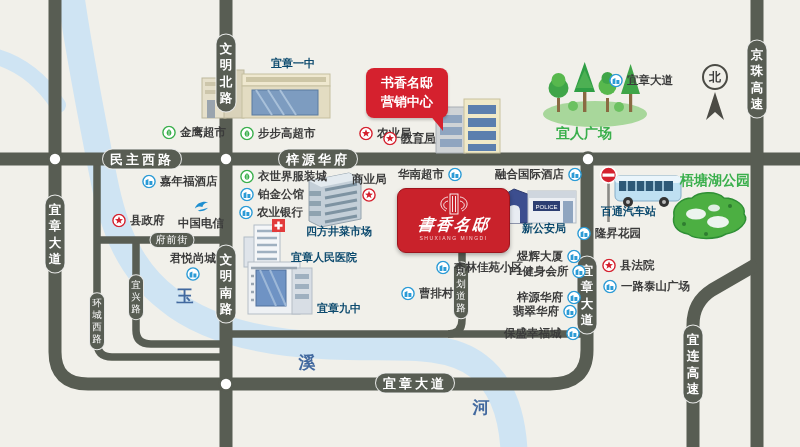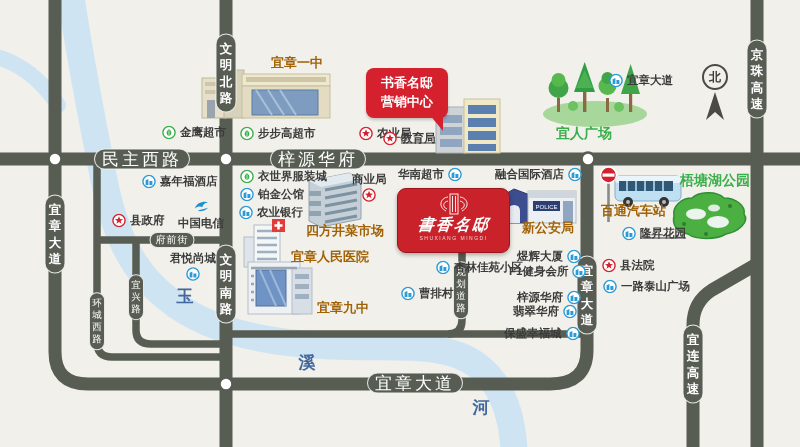--- a/index.html
+++ b/index.html
@@ -6,29 +6,29 @@
   #stage{position:relative;width:800px;height:447px;overflow:hidden;background:#f1f0ea;
          font-family:"Liberation Sans",sans-serif;}
   svg{display:block;}
   .layer{position:absolute;left:0;top:0;}
   
   .pill{position:absolute;transform:translate(-50%,-50%);background:#585d53;color:#fff;
         border:1px solid rgba(255,255,255,.85);box-sizing:border-box;display:flex;
         align-items:center;justify-content:center;text-align:center;z-index:30;}
   .pill.h{white-space:nowrap;}
   .pill.v{white-space:pre-line;}
-  .pill.h.major{height:21px;padding:0 7px;border-radius:11px;font-size:17px;font-weight:normal;letter-spacing:3px;}
+  .pill.h.major{height:21px;padding:0 7px;border-radius:11px;font-size:13px;font-weight:bold;letter-spacing:3px;}
   .pill.v.major{width:21px;padding:6px 0;border-radius:11px;font-size:12.5px;font-weight:bold;line-height:1.3;}
   .pill.h.minor{height:16px;padding:0 5px;border-radius:8px;font-size:10px;letter-spacing:1px;text-align:right;}
   .pill.v.minor{width:16px;padding:4px 0;border-radius:8px;font-size:9.5px;line-height:1.25;}
   
   .marker{position:absolute;display:flex;align-items:center;gap:4px;transform:translateY(-50%);
           font-size:11.5px;font-weight:600;color:#3b3b3b;white-space:nowrap;z-index:40;}
   .marker.col{flex-direction:column;gap:1px;transform:none;}
-  .marker.red{font-size:13px;font-weight:bold;color:#a16207;}
+  .marker.red{font-size:11px;font-weight:bold;color:#0c4a6e;}
   .marker.greenTxt{font-size:14px;font-weight:bold;color:#3aaf4c;}
   .micon{width:14px;height:14px;flex:0 0 auto;}
   .micon.tel{width:17px;height:17px;}
   
   .riverchar{position:absolute;transform:translate(-50%,-50%);font-family:"DejaVu Serif",serif;
              font-size:17px;font-weight:bold;color:#42699f;z-index:25;}
   
   #callout{position:absolute;left:366px;top:68px;width:78px;background:#d5212e;border-radius:8px;
            color:#fff;text-align:center;font-size:13px;font-weight:bold;line-height:1.45;
            padding:6px 2px;z-index:60;box-shadow:0 2px 3px rgba(0,0,0,.2);}
@@ -367,21 +367,21 @@
         <svg class="micon" viewBox="0 0 14 14">
           <use href="#ic-blue"></use>
         </svg>
       </div>
       <div class="marker" style="left: 609px; top: 80px;">
         <svg class="micon" viewBox="0 0 14 14">
           <use href="#ic-blue"></use>
         </svg>
         <span>宜章大道</span>
       </div>
-      <div class="marker" style="left: 622px; top: 233px; text-decoration: underline;">
+      <div class="marker" style="left: 577px; top: 233px;">
         <svg class="micon" viewBox="0 0 14 14">
           <use href="#ic-blue"></use>
         </svg>
         <span>隆昇花园</span>
       </div>
       <div class="marker" style="left: 603px; top: 286px;">
         <svg class="micon" viewBox="0 0 14 14">
           <use href="#ic-blue"></use>
         </svg>
         <span>一路泰山广场</span>

